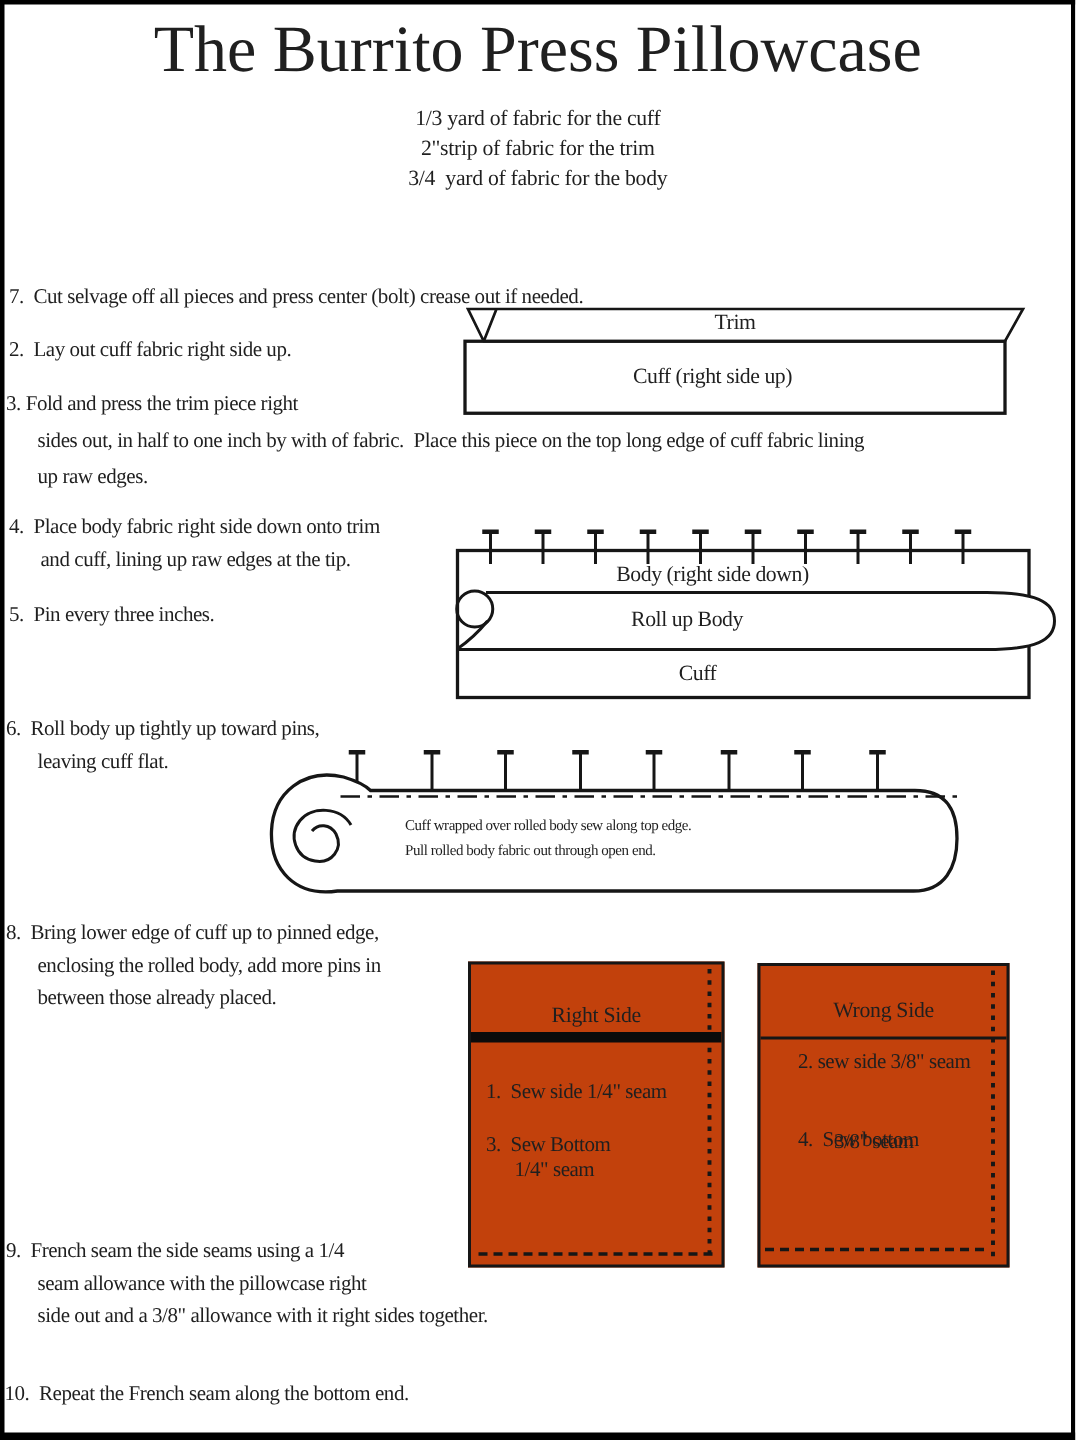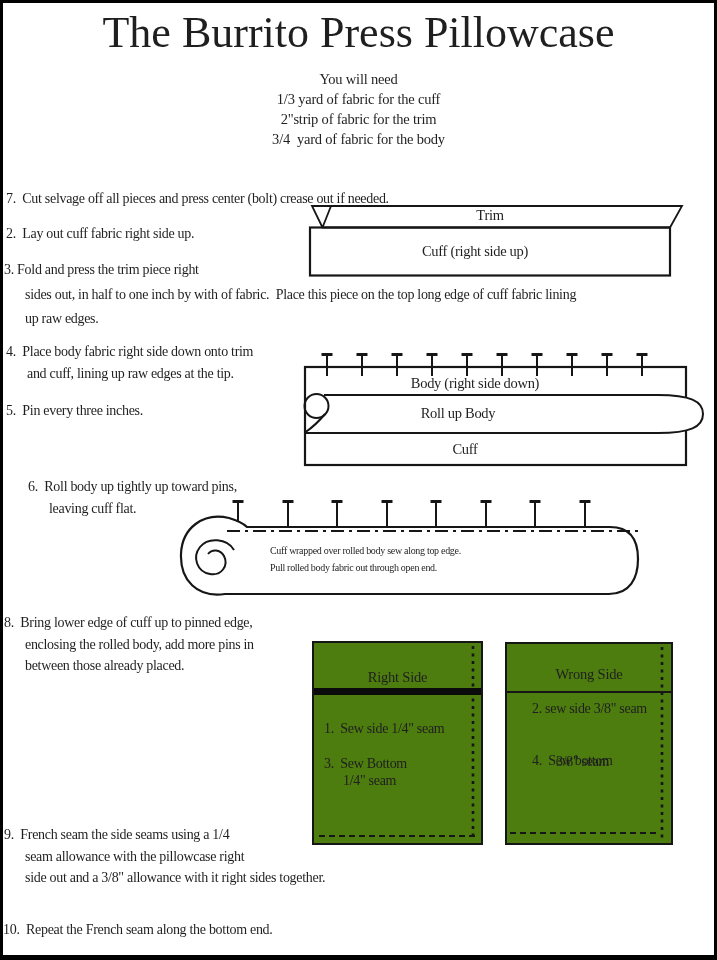--- a/index.html
+++ b/index.html
@@ -28,21 +28,21 @@
   .diagram { position:absolute; }
   .diagram svg { position:absolute; left:0; top:0; }
   .dlabel {
     position:absolute; text-align:center; font-size:14.5px; letter-spacing:-0.3px;
     white-space:pre; line-height:16px;
   }
   .caption {
     position:absolute; font-size:10px; letter-spacing:-0.3px; white-space:pre; line-height:17px;
   }
 
-  .panel { position:absolute; border:2px solid #161616; box-sizing:border-box; background:#4d7c0f; }
+  .panel { position:absolute; border:2px solid #161616; box-sizing:border-box; background:#c2410c; }
   .panel svg { position:absolute; left:0; top:0; }
   .panel-title {
     position:absolute; left:0; width:100%; text-align:center;
     font-size:14.5px; letter-spacing:-0.2px; white-space:pre;
   }
   .trim-bar { position:absolute; left:0; width:100%; height:7px; background:#0b0b0b; }
   .divider  { position:absolute; left:0; width:100%; height:2px; background:#161616; }
   .pitem { position:absolute; font-size:14px; letter-spacing:-0.3px; white-space:pre; line-height:17px; }
 </style>
 </head>
@@ -50,21 +50,20 @@
 
 <div class="page">
 
   <div class="frame top"></div>
   <div class="frame left"></div>
   <div class="frame right"></div>
   <div class="frame bottom"></div>
 
   <div class="title">The Burrito Press Pillowcase</div>
   <div class="materials">
-    <div class="mline">You will need</div>
     <div class="mline">1/3 yard of fabric for the cuff</div>
     <div class="mline">2"strip of fabric for the trim</div>
     <div class="mline">3/4  yard of fabric for the body</div>
   </div>
 
   <div class="step" style="left:6px; top:188px;">
     <div class="ln">7.  Cut selvage off all pieces and press center (bolt) crease out if needed.</div>
   </div>
   <div class="step" style="left:6px; top:223px;">
     <div class="ln">2.  Lay out cuff fabric right side up.</div>
@@ -74,21 +73,21 @@
     <div class="ln cont">sides out, in half to one inch by with of fabric.  Place this piece on the top long edge of cuff fabric lining</div>
     <div class="ln cont">up raw edges.</div>
   </div>
   <div class="step" style="left:6px; top:341px;">
     <div class="ln">4.  Place body fabric right side down onto trim</div>
     <div class="ln cont">and cuff, lining up raw edges at the tip.</div>
   </div>
   <div class="step" style="left:6px; top:400px;">
     <div class="ln">5.  Pin every three inches.</div>
   </div>
-  <div class="step" style="left:16px; top:476px;padding-left:12px;">
+  <div class="step" style="left:4px; top:476px;">
     <div class="ln">6.  Roll body up tightly up toward pins,</div>
     <div class="ln cont">leaving cuff flat.</div>
   </div>
   <div class="step" style="left:4px; top:612px; line-height:21.5px;">
     <div class="ln">8.  Bring lower edge of cuff up to pinned edge,</div>
     <div class="ln cont">enclosing the rolled body, add more pins in</div>
     <div class="ln cont">between those already placed.</div>
   </div>
   <div class="step" style="left:4px; top:824px; line-height:21.5px;">
     <div class="ln">9.  French seam the side seams using a 1/4</div>

